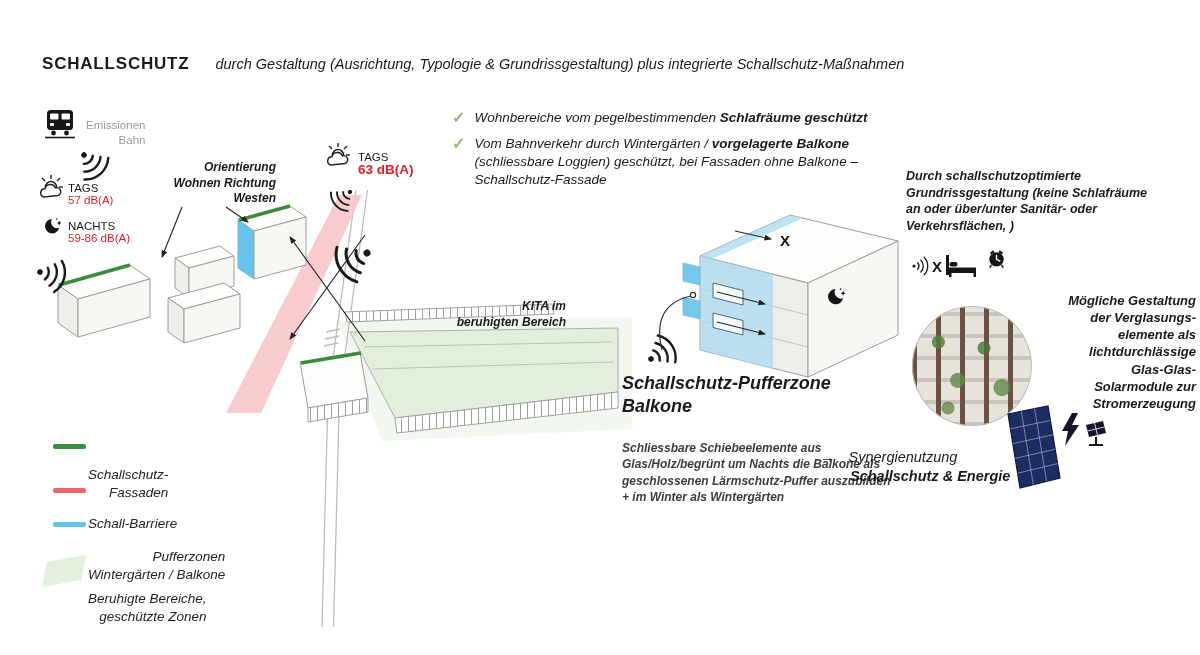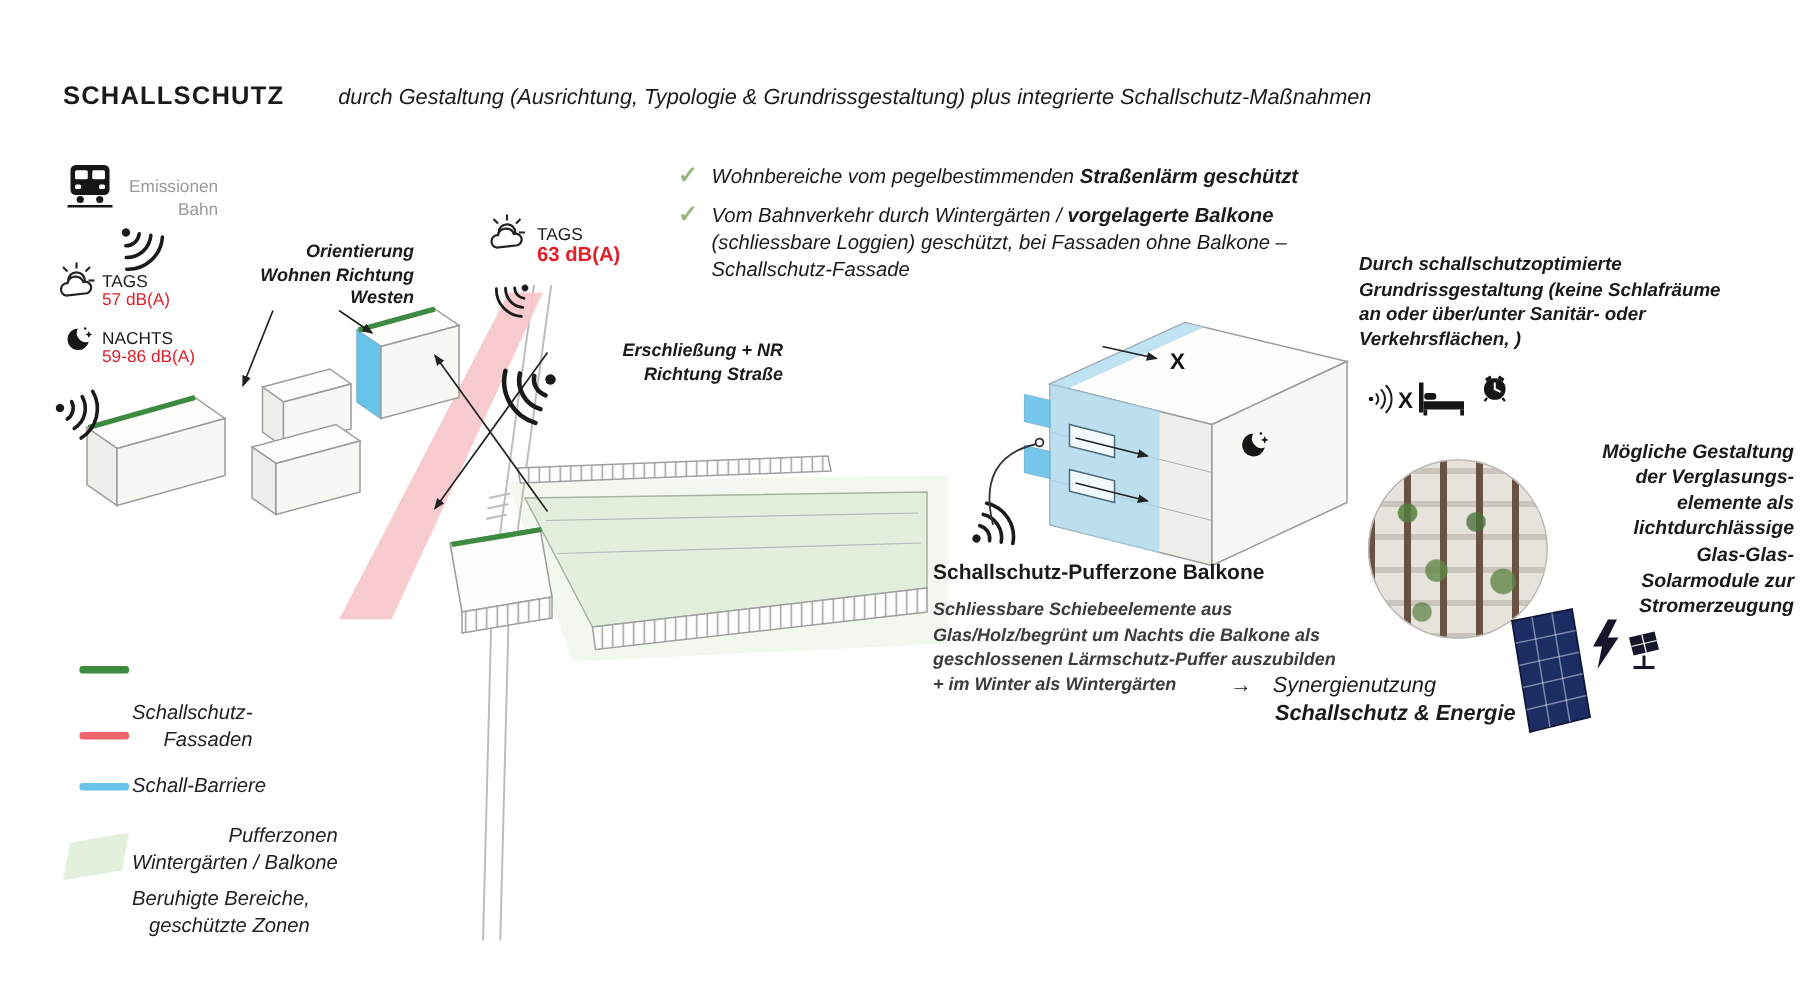--- a/index.html
+++ b/index.html
@@ -1,34 +1,34 @@
 <!DOCTYPE html>
 <html style="--accent-red: #e11d26; --check-green: #97b87c; --fassade-green: #3d8b40; --barrier-pink: #f2646d; --barrier-band: #f7c6ca; --puffer-blue: #67c3e9; --puffer-blue-light: #a9d9ef; --calm-green: #e3efdc;"><head>
 <meta charset="utf-8">
 <style>
   html,body{margin:0;padding:0;background:#fff;}
   body{font-family:"Liberation Sans",sans-serif;color:#1a1a1a;}
   .page{position:relative;width:1200px;height:655px;background:#fff;overflow:hidden;}
   .abs{position:absolute;}
-  .hdr{position:absolute;left:42px;top:54px;display:flex;align-items:baseline;gap:36px;}
+  .hdr{position:absolute;left:42px;top:54px;display:flex;align-items:baseline;gap:26px;}
   .title{font-size:17px;font-weight:bold;letter-spacing:.8px;margin:0;}
   .subtitle{font-size:14.5px;font-style:italic;color:#1a1a1a;}
   .lbl{position:absolute;font-size:11.5px;line-height:1.3;color:#1a1a1a;}
   .gray{color:#999;}
   .red{color:var(--accent-red,#e11d26);}
   .b{font-weight:bold;}
   .bi{font-weight:bold;font-style:italic;font-size:12px;}
   .ctr{text-align:center;}
   .pre{white-space:pre-line;text-align:right;}
   .leg{font-size:13.5px;font-style:italic;color:#222;margin-top:32px;}
   .sw{position:absolute;width:33px;height:4.5px;border-radius:2px;}
   .swa{position:absolute;width:40px;height:24px;transform:rotate(-10deg) skewX(-20deg);opacity:.95;}
   .chk{position:absolute;display:flex;gap:9px;font-style:italic;font-size:13.5px;line-height:1.35;color:#1a1a1a;}
   .checkmark{color:var(--check-green,#97b87c);font-size:16px;font-weight:bold;font-style:normal;line-height:1.1;}
-  .pz-title{font-weight:bold;font-size:14px;margin-bottom:8px;}
+  .pz-title{font-weight:bold;font-style:italic;font-size:18px;margin-bottom:21px;}
   .pz-body{font-style:italic;font-weight:bold;font-size:12px;color:#3c3c3c;line-height:1.38;}
   .photo-circle{position:absolute;left:912px;top:306px;width:120px;height:120px;border-radius:50%;
     background:
       radial-gradient(circle at 22% 30%, rgba(86,125,62,.85) 0 6px, rgba(86,125,62,0) 7px),
       radial-gradient(circle at 38% 62%, rgba(96,135,70,.8) 0 7px, rgba(96,135,70,0) 8px),
       radial-gradient(circle at 60% 35%, rgba(76,115,58,.8) 0 6px, rgba(76,115,58,0) 7px),
       radial-gradient(circle at 75% 68%, rgba(96,135,70,.8) 0 8px, rgba(96,135,70,0) 9px),
       radial-gradient(circle at 30% 85%, rgba(86,125,62,.7) 0 6px, rgba(86,125,62,0) 7px),
       repeating-linear-gradient(90deg, #6a5243 0 5px, rgba(0,0,0,0) 5px 24px),
       repeating-linear-gradient(0deg, #c9c5bd 0 4px, #e6e3dc 4px 22px);
@@ -184,40 +184,40 @@
 Bahn</div>
   <div class="lbl" style="left:68px;top:181px">TAGS</div>
   <div class="lbl red" style="left:68px;top:193px">57 dB(A)</div>
   <div class="lbl" style="left:68px;top:219px">NACHTS</div>
   <div class="lbl red" style="left:68px;top:231px">59-86 dB(A)</div>
   <div class="lbl bi pre ctr" style="left:146px;top:160px;width:130px">Orientierung
 Wohnen Richtung
 Westen</div>
   <div class="lbl" style="left:358px;top:150px">TAGS</div>
   <div class="lbl red b" style="left:358px;top:161px;font-size:13.5px">63 dB(A)</div>
-  <div class="lbl bi pre ctr" style="left:396px;top:226px;width:126px">Erschließung + NR
-Richtung Straße</div>
+  <div class="lbl bi pre ctr" style="left:434px;top:299px;width:132px">KITA im
+beruhigten Bereich</div>
 
   <div>
     <div class="sw" style="left: 53px; top: 444px; background: rgb(61, 139, 64);"></div>
     <div class="lbl leg pre" style="left:88px;top:434px">Schallschutz-
 Fassaden</div>
     <div class="sw" style="left: 53px; top: 488px; background: rgb(242, 100, 109);"></div>
     <div class="lbl leg" style="left:88px;top:483px">Schall-Barriere</div>
     <div class="sw" style="left: 53px; top: 522px; background: rgb(103, 195, 233);"></div>
     <div class="lbl leg pre" style="left:88px;top:516px">Pufferzonen
 Wintergärten / Balkone</div>
     <div class="swa" style="left: 44px; top: 559px; background: rgb(227, 239, 220);"></div>
     <div class="lbl leg pre" style="left:88px;top:558px">Beruhigte Bereiche,
 geschützte Zonen</div>
   </div>
 
   <div class="chk" style="left:452px;top:109px;width:480px">
     <span class="checkmark">✓</span>
-    <span><span>Wohnbereiche vom pegelbestimmenden </span><b>Straßenlärm geschützt</b><span></span></span>
+    <span><span>Wohnbereiche vom pegelbestimmenden </span><b>Schlafräume geschützt</b><span></span></span>
   </div>
   <div class="chk" style="left:452px;top:135px;width:418px">
     <span class="checkmark">✓</span>
     <span><span>Vom Bahnverkehr durch Wintergärten / </span><b>vorgelagerte Balkone</b><span> (schliessbare Loggien) geschützt, bei Fassaden ohne Balkone – Schallschutz-Fassade</span></span>
   </div>
 
   <svg class="abs" style="left:615px;top:193px" width="300" height="200" viewBox="0 0 300 200">
     <g>
       <polygon points="85,63 175,22 283,48 193,90" class="top"></polygon>
       <polygon points="85,63 193,90 193,184 85,157" class="wall"></polygon>

